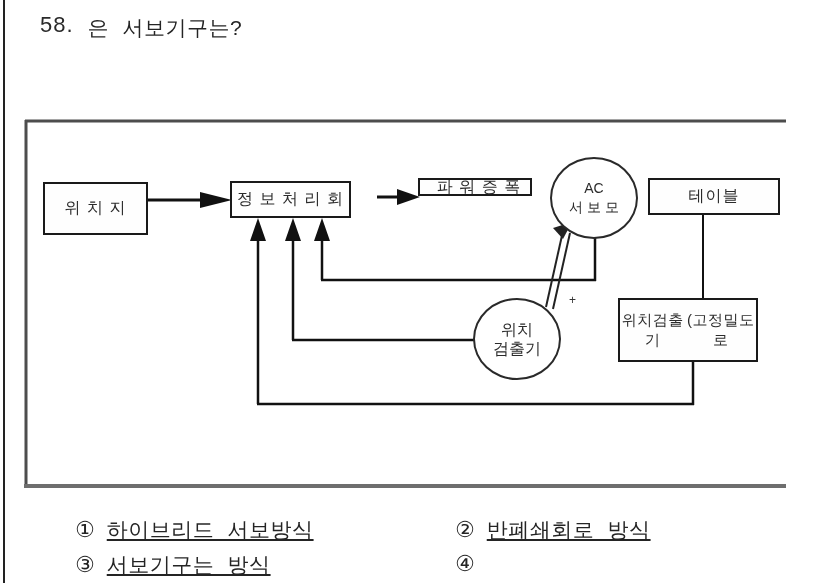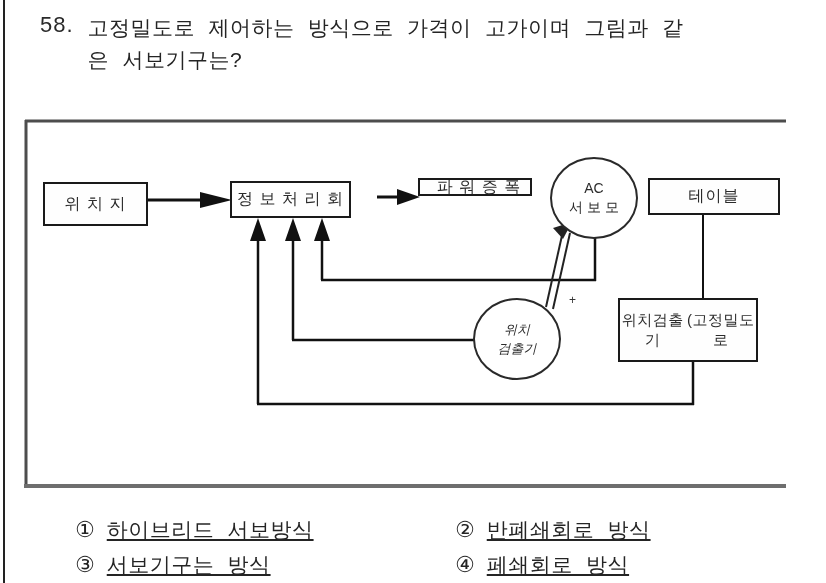--- a/index.html
+++ b/index.html
@@ -46,21 +46,20 @@
 </style>
 </head>
 <body>
 
 <div class="page-edge"></div>
 
 <div class="question">
   <div class="qrow">
     <span class="qnum">58.</span>
     <div class="qtext">
-      <div>고정밀도로 제어하는 방식으로 가격이 고가이며 그림과 같</div>
       <div>은 서보기구는?</div>
     </div>
   </div>
 </div>
 
 <div class="figure">
 
   <svg width="826" height="583" viewBox="0 0 826 583">
 
     <line x1="25" y1="121" x2="786" y2="121" stroke="#4d4d4d" stroke-width="3"></line>
@@ -86,42 +85,42 @@
     <line x1="321" y1="280" x2="596" y2="280" stroke="#111" stroke-width="2.5"></line>
     <line x1="595" y1="281" x2="595" y2="238" stroke="#111" stroke-width="2.5"></line>
 
     <line x1="703" y1="215" x2="703" y2="299" stroke="#111" stroke-width="2"></line>
 
     <line x1="563" y1="231" x2="546" y2="307" stroke="#222" stroke-width="2"></line>
     <line x1="570" y1="233" x2="553" y2="309" stroke="#222" stroke-width="2"></line>
     <polygon points="572,222 553,228 563,239" fill="#222"></polygon>
   </svg>
 
-  <div class="dbox" style="left:43px;top:182px;width:105px;height:44px;">
+  <div class="dbox" style="left:43px;top:182px;width:105px;height:53px;">
     <span>위 치 지</span>
   </div>
 
   <div class="dbox" style="left:230px;top:181px;width:121px;height:37px;">
     <span>정 보 처 리 회</span>
   </div>
 
   <div class="dbox" style="left:418px;top:178px;width:114px;height:18px;padding-left:8px;">
     <span>파 워 증 폭</span>
   </div>
 
   <div class="dcircle" style="left:550px;top:157px;width:88px;height:82px;">
     <span>AC</span>
     <span>서 보 모</span>
   </div>
 
   <div class="dbox" style="left:648px;top:178px;width:132px;height:37px;">
     <span>테이블</span>
   </div>
 
-  <div class="dcircle" style="left:473px;top:298px;width:88px;height:82px;font-size:13px;font-style:italic;">
+  <div class="dcircle" style="left:473px;top:298px;width:88px;height:82px;font-size:16px;">
     <span>위치</span>
     <span>검출기</span>
   </div>
 
   <div class="dbox two-line" style="left:618px;top:298px;width:140px;height:64px;border-width:2.5px;font-size:15px;letter-spacing:0.5px;">
     <span>위치검출기</span>
     <span>(고정밀도로</span>
   </div>
 
   <span class="plus-mark">+</span>
@@ -135,15 +134,14 @@
   <div class="option opt-2">
     <span class="opt-marker">②</span>
     <span class="opt-label">반폐쇄회로 방식</span>
   </div>
   <div class="option opt-3">
     <span class="opt-marker">③</span>
     <span class="opt-label">서보기구는 방식</span>
   </div>
   <div class="option opt-4">
     <span class="opt-marker">④</span>
-    <span class="opt-label">페쇄회로 방식</span>
   </div>
 </div>
 
 </body></html>

